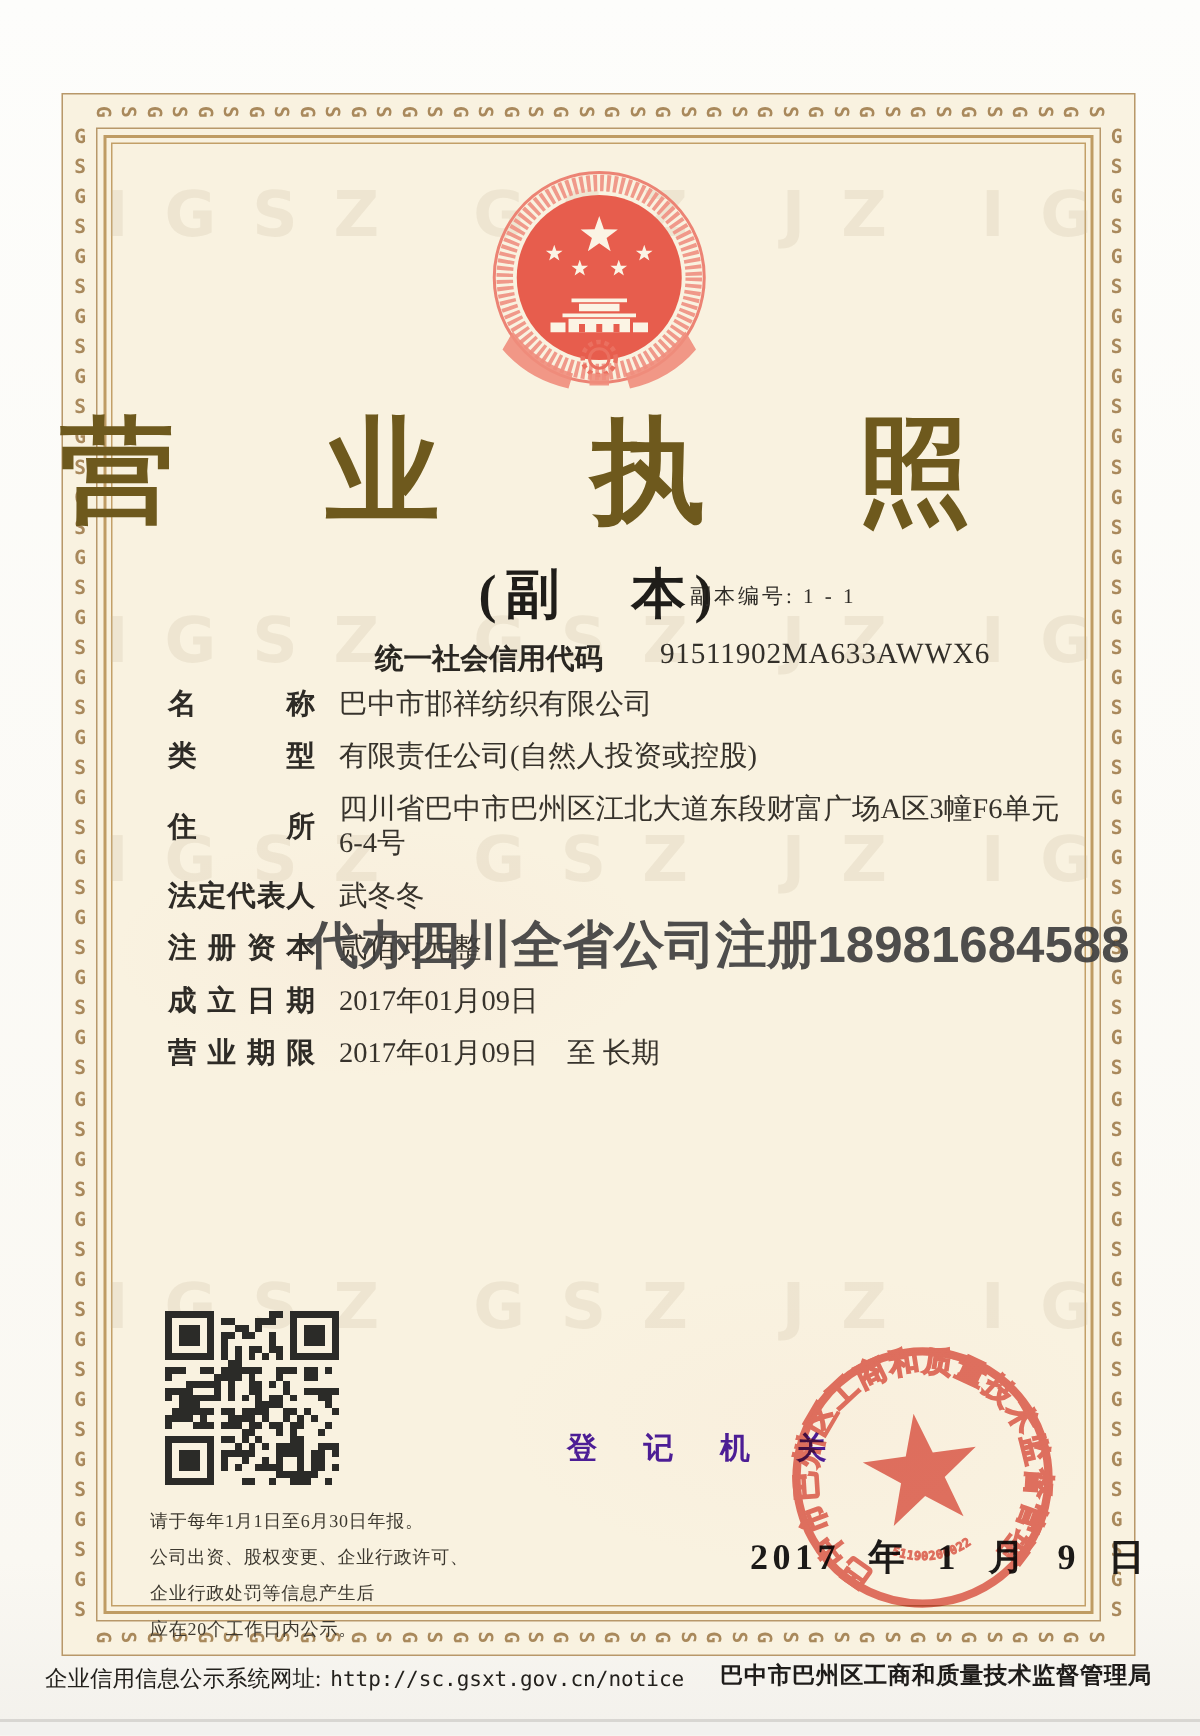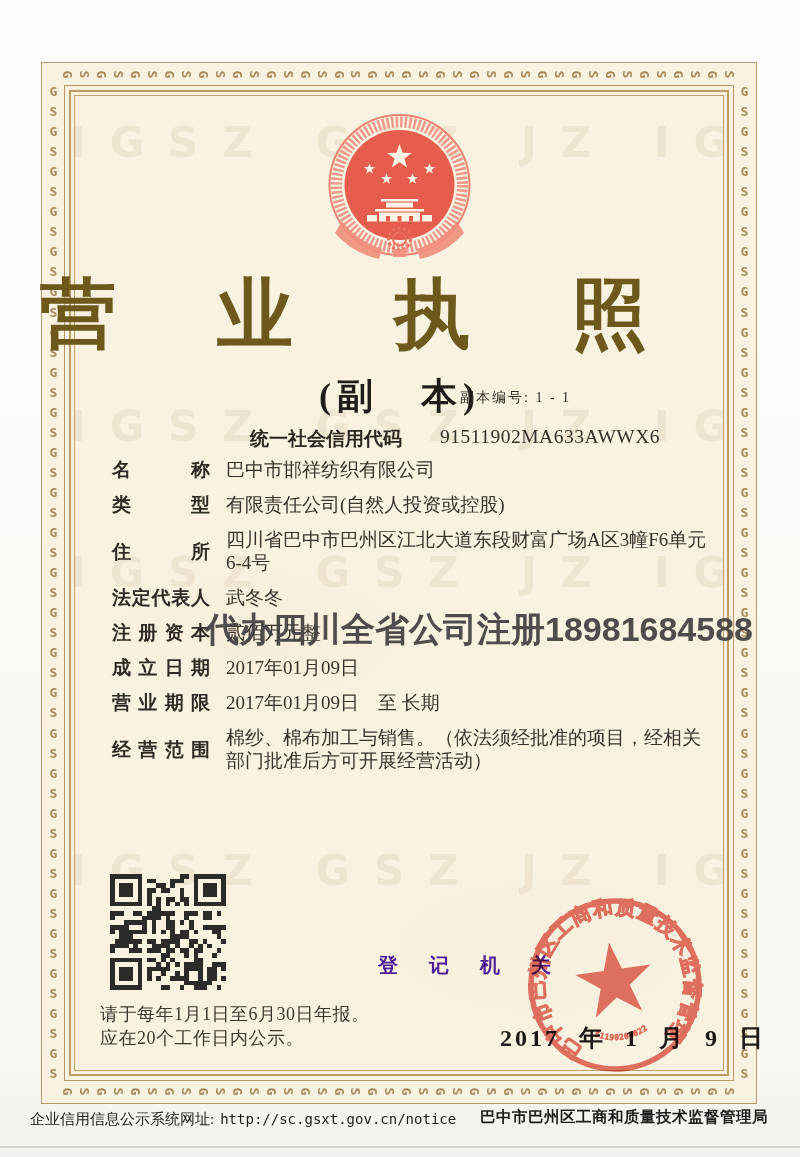--- a/index.html
+++ b/index.html
@@ -57,21 +57,21 @@
     color:#2e2b26; text-align:justify; text-align-last:justify; line-height:23px; }
   .fvalue { font-size:19px; color:#37332c; line-height:23px; max-width:482px; }
 
   
   .promo { position:absolute; left:205px; top:607px; z-index:6;
     font-family:"Liberation Sans", sans-serif; font-weight:600; font-size:34px;
     letter-spacing:0px; white-space:nowrap; opacity:.92; }
 
   
   .qr { position:absolute; left:110px; top:874px; z-index:2; }
-  .notes { position:absolute; left:100px; top:1002px; z-index:2; font-size:18px;
+  .notes { position:absolute; left:100px; top:1002px; z-index:2; font-size:12px;
     line-height:24px; color:#3c382f; letter-spacing:.5px; }
   .reg-label { position:absolute; left:378px; top:952px; z-index:3; font-size:20px;
     font-weight:600; letter-spacing:13px; color:#4c1d95; }
   .reg-date { position:absolute; left:500px; top:1022px; z-index:3; font-size:24px;
     letter-spacing:3px; word-spacing:10px; color:#1c1a18; font-weight:600; }
   .stamp { position:absolute; left:520px; top:890px; z-index:4; mix-blend-mode:multiply; opacity:.85; }
 
   
   .footer-left { position:absolute; left:30px; top:1110px; z-index:2; font-size:15px; color:#23211d; }
   .footer-left .url { font-family:"DejaVu Sans Mono", monospace; font-size:14px; margin-left:6px; }
@@ -342,24 +342,20 @@
     <span class="flabel">注册资本</span>
     <span class="fvalue">贰佰万元整</span>
   </div>
   <div class="frow" style="margin-top:4px">
     <span class="flabel">成立日期</span>
     <span class="fvalue">2017年01月09日</span>
   </div>
   <div class="frow">
     <span class="flabel">营业期限</span>
     <span class="fvalue">2017年01月09日　至 长期</span>
-  </div>
-  <div class="frow">
-    <span class="flabel">经营范围</span>
-    <span class="fvalue">棉纱、棉布加工与销售。（依法须经批准的项目，经相关部门批准后方可开展经营活动）</span>
   </div>
 </div>
 
 <div class="promo" id="promo" style="color: #404040;">代办四川全省公司注册18981684588</div>
 
 <svg class="qr" id="qrsvg" width="116" height="116" viewBox="0 0 25 25" shape-rendering="crispEdges">
     <rect x="15" y="0" width="1" height="1" fill="#2b2b28"></rect>
     <rect x="16" y="0" width="1" height="1" fill="#2b2b28"></rect>
     <rect x="8" y="1" width="1" height="1" fill="#2b2b28"></rect>
     <rect x="9" y="1" width="1" height="1" fill="#2b2b28"></rect>
@@ -574,20 +570,22 @@
     <rect x="18" y="0" width="7" height="7" fill="#2b2b28"></rect>
     <rect x="19" y="1" width="5" height="5" fill="#f9f2e0"></rect>
     <rect x="20" y="2" width="3" height="3" fill="#2b2b28"></rect>
     <rect x="0" y="18" width="7" height="7" fill="#2b2b28"></rect>
     <rect x="1" y="19" width="5" height="5" fill="#f9f2e0"></rect>
     <rect x="2" y="20" width="3" height="3" fill="#2b2b28"></rect>
   </svg>
 
 <div class="notes">
   <div>请于每年1月1日至6月30日年报。</div>
+  <div>公司出资、股权变更、企业行政许可、</div>
+  <div>企业行政处罚等信息产生后</div>
   <div>应在20个工作日内公示。</div>
 </div>
 
 <div class="reg-label">登 记 机 关</div>
 <div class="reg-date">2017 年 1 月 9 日</div>
 
 <svg class="stamp" width="190" height="190" viewBox="0 0 190 190">
   <g transform="rotate(-8 95 95)" fill="none" stroke="#dc4b3d" opacity=".9">
     <circle cx="95" cy="95" r="84" stroke-width="5.5"></circle>
     <path id="ringPath" d="M54.3,153.2 A71,71 0 1 1 135.7,153.2" stroke="none"></path>

